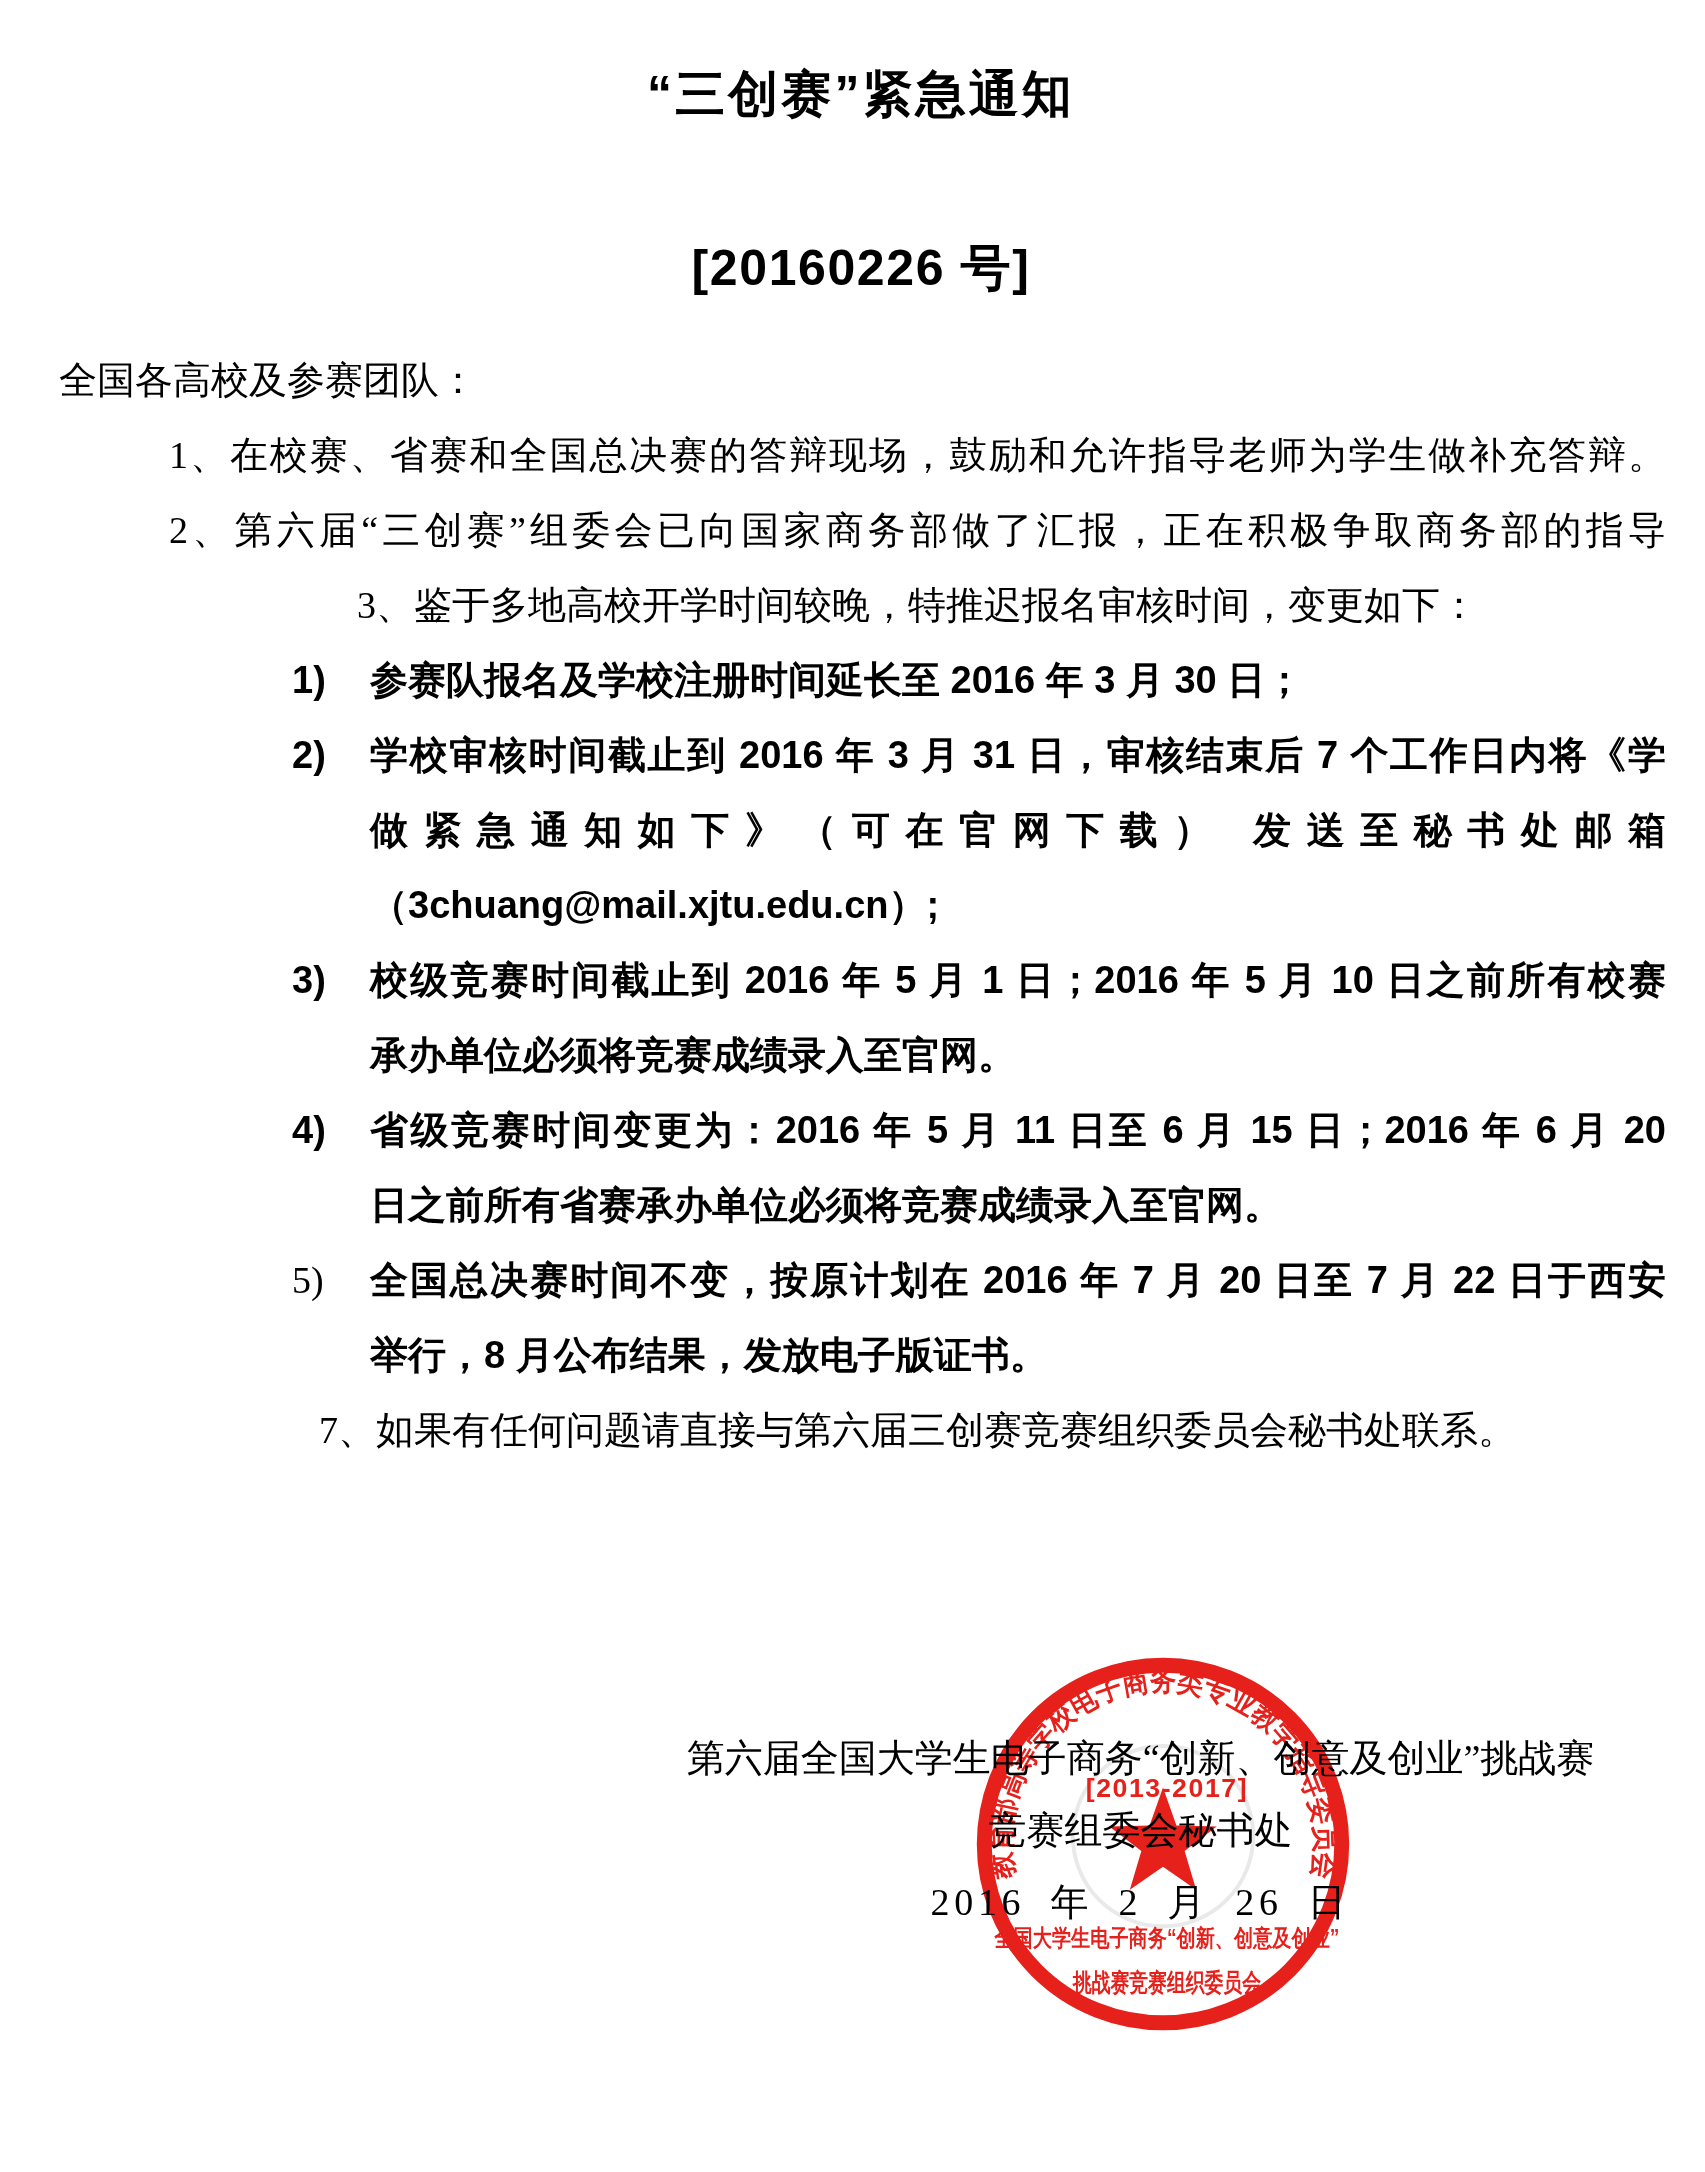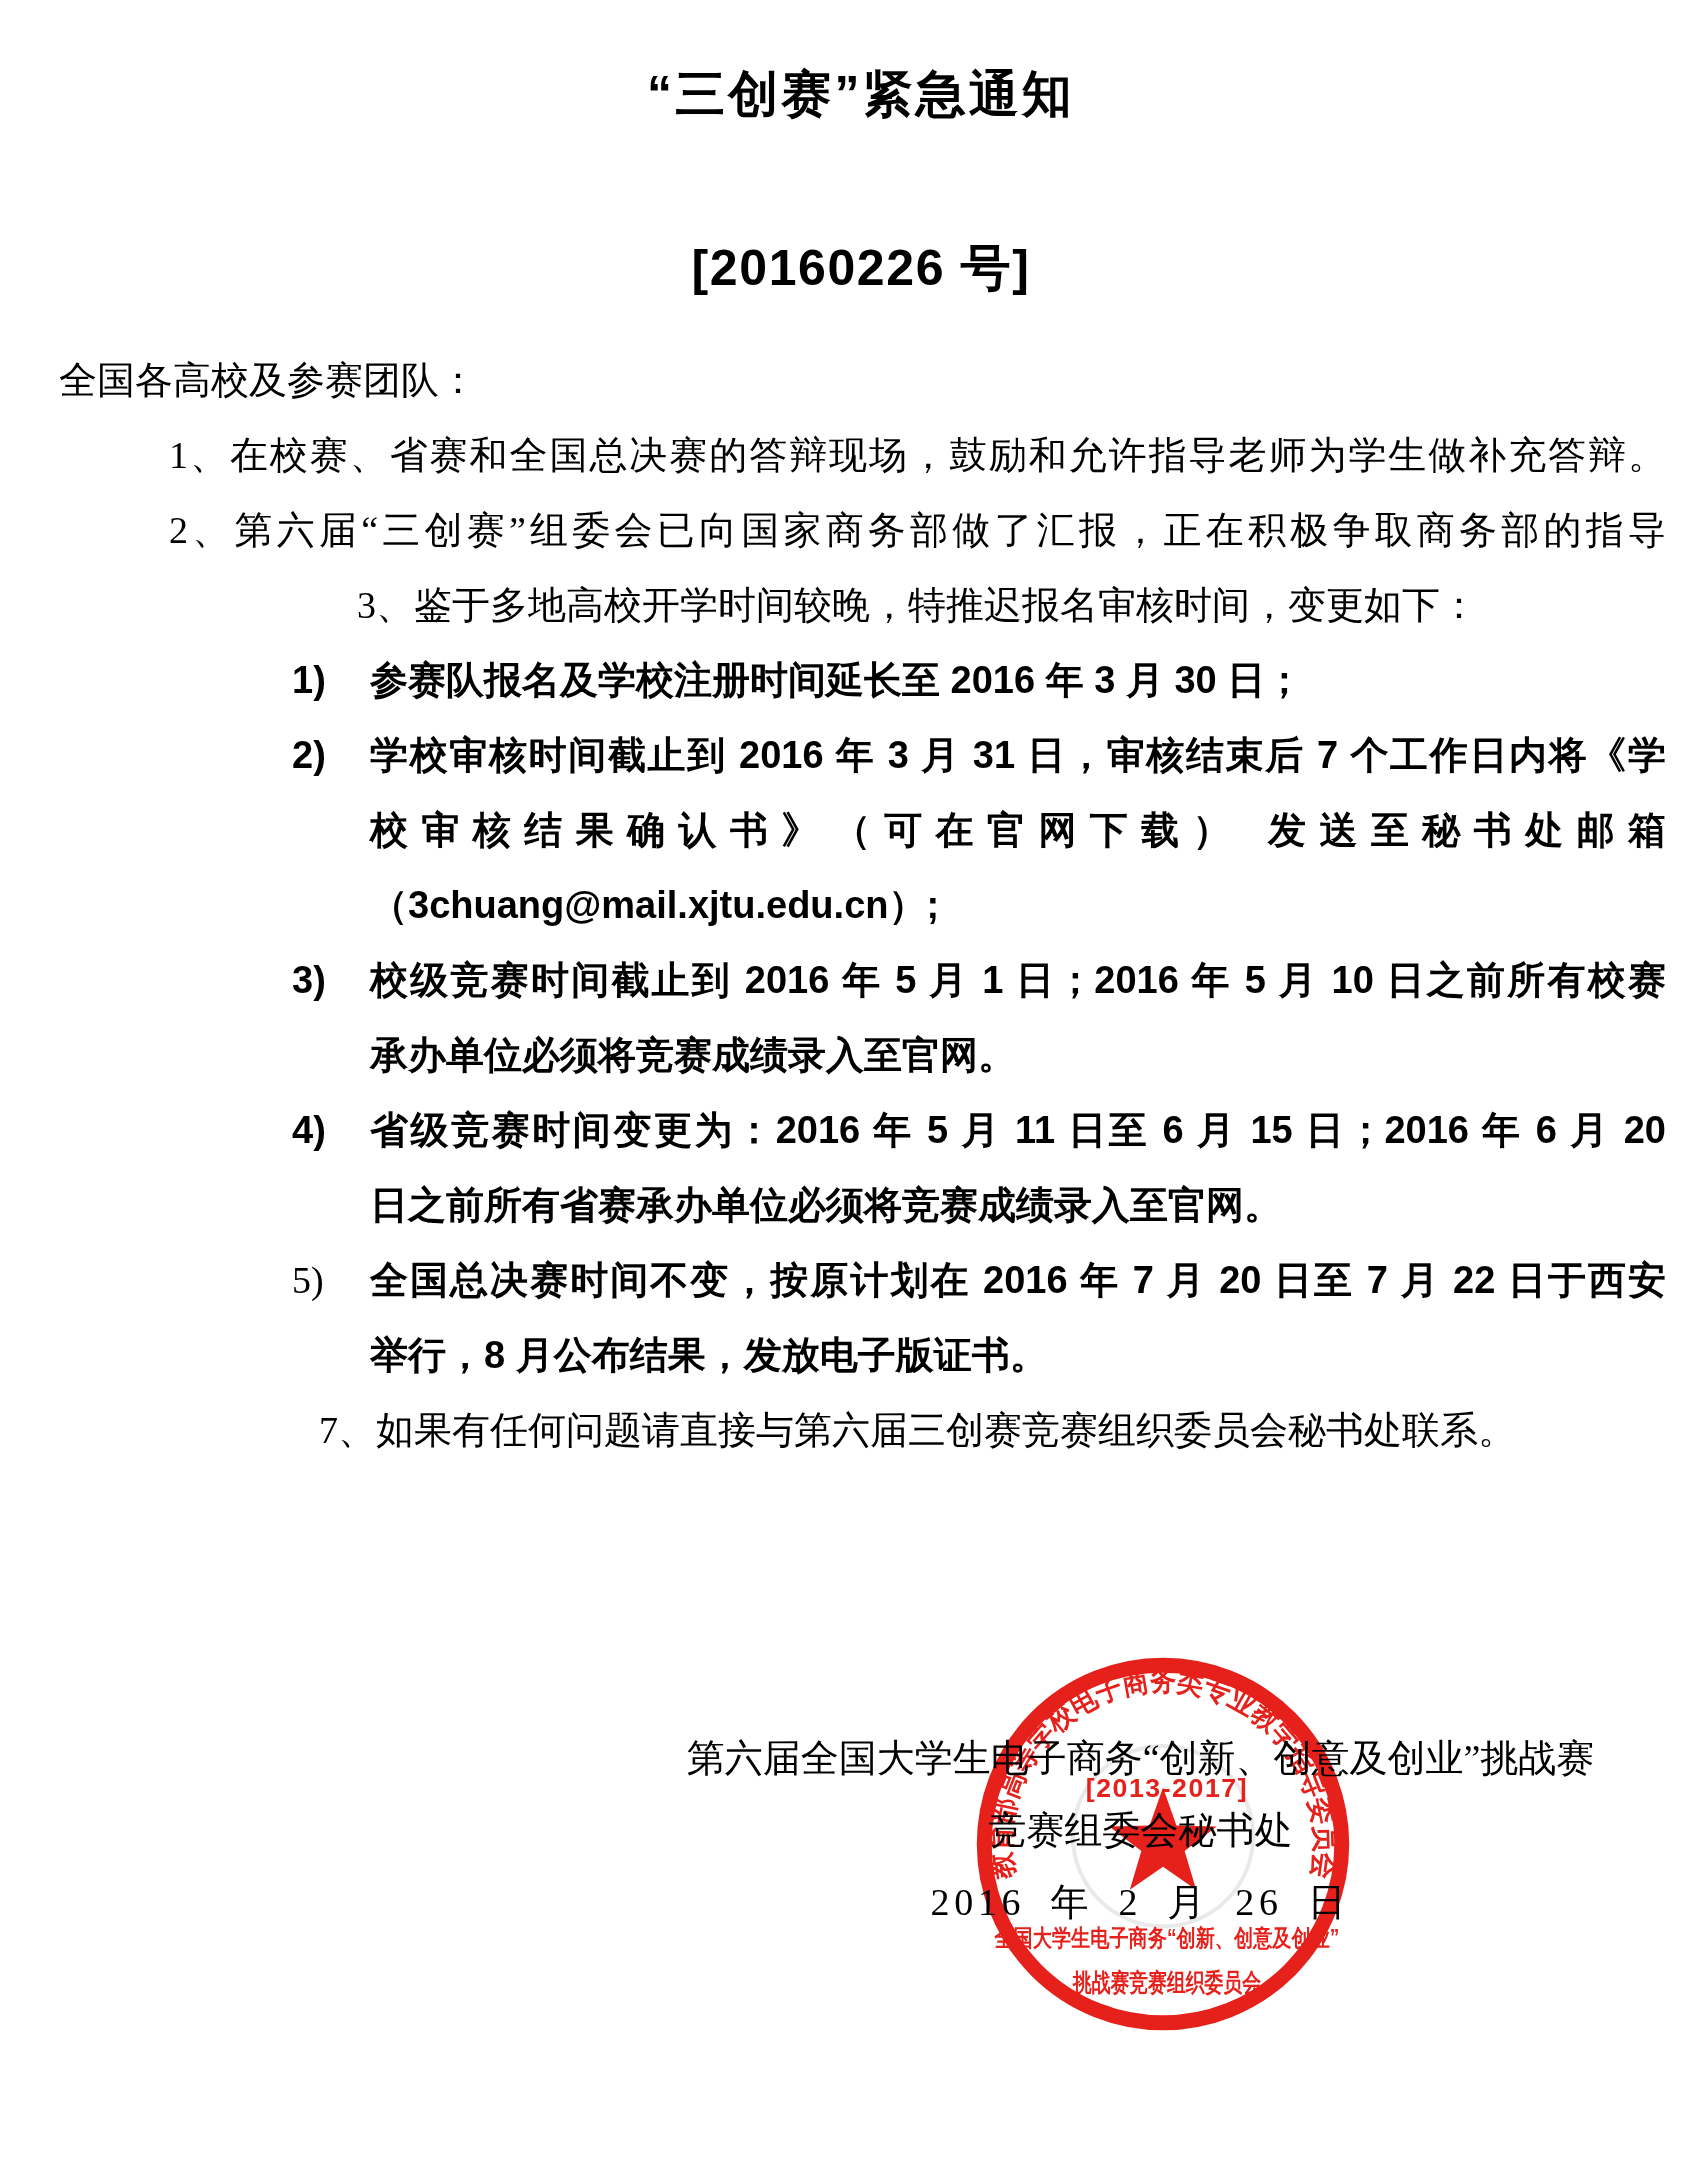--- a/index.html
+++ b/index.html
@@ -49,21 +49,21 @@
       <div class="subnum b">1)</div>
       <div class="sublines b">
         <div class="ln">参赛队报名及学校注册时间延长至 2016 年 3 月 30 日；</div>
       </div>
     </div>
 
     <div class="subrow">
       <div class="subnum b">2)</div>
       <div class="sublines b">
         <div class="ln just">学校审核时间截止到 2016 年 3 月 31 日，审核结束后 7 个工作日内将《学</div>
-        <div class="ln just">校审核结果确认书》（可在官网下载） 发送至秘书处邮箱</div>
+        <div class="ln just">做紧急通知如下》（可在官网下载） 发送至秘书处邮箱</div>
         <div class="ln">（3chuang@mail.xjtu.edu.cn）;</div>
       </div>
     </div>
 
     <div class="subrow">
       <div class="subnum b">3)</div>
       <div class="sublines b">
         <div class="ln just">校级竞赛时间截止到 2016 年 5 月 1 日；2016 年 5 月 10 日之前所有校赛</div>
         <div class="ln">承办单位必须将竞赛成绩录入至官网。</div>
       </div>

